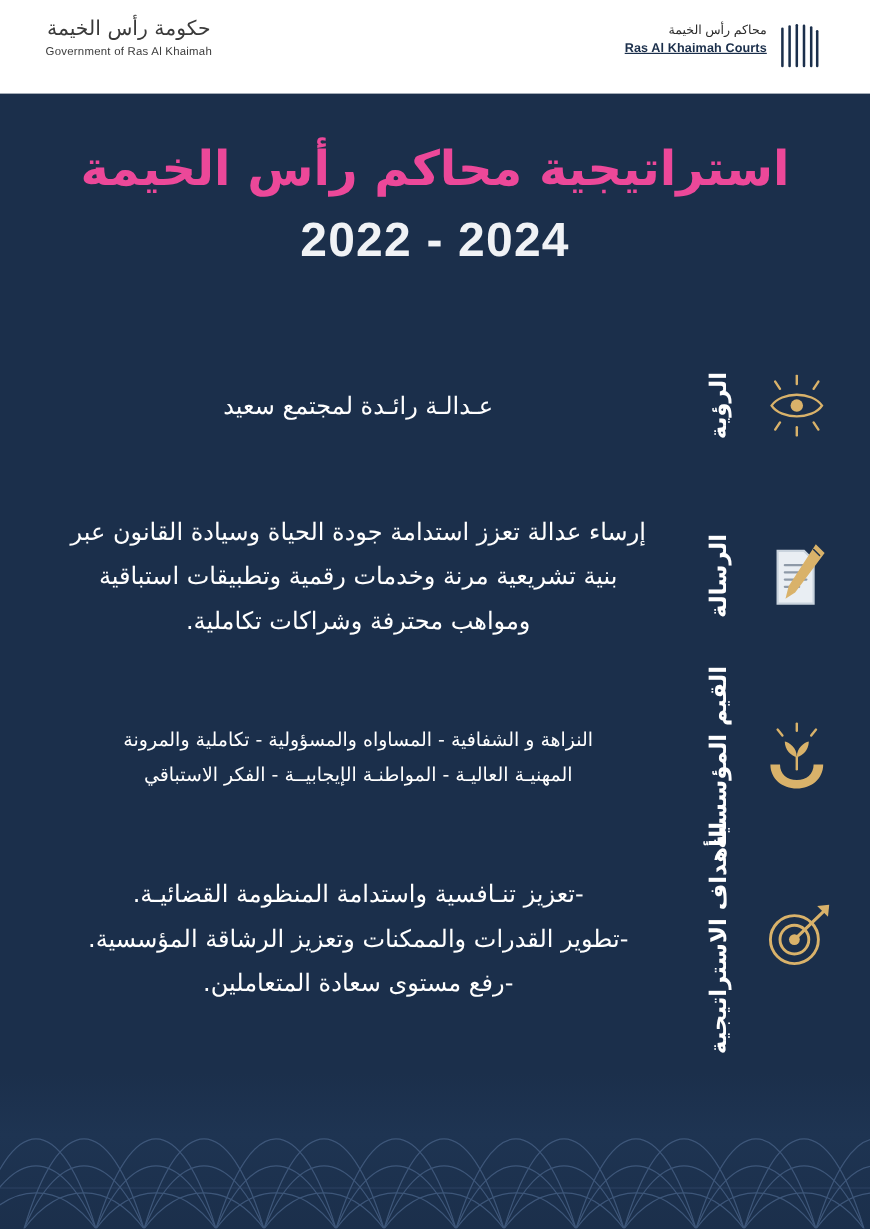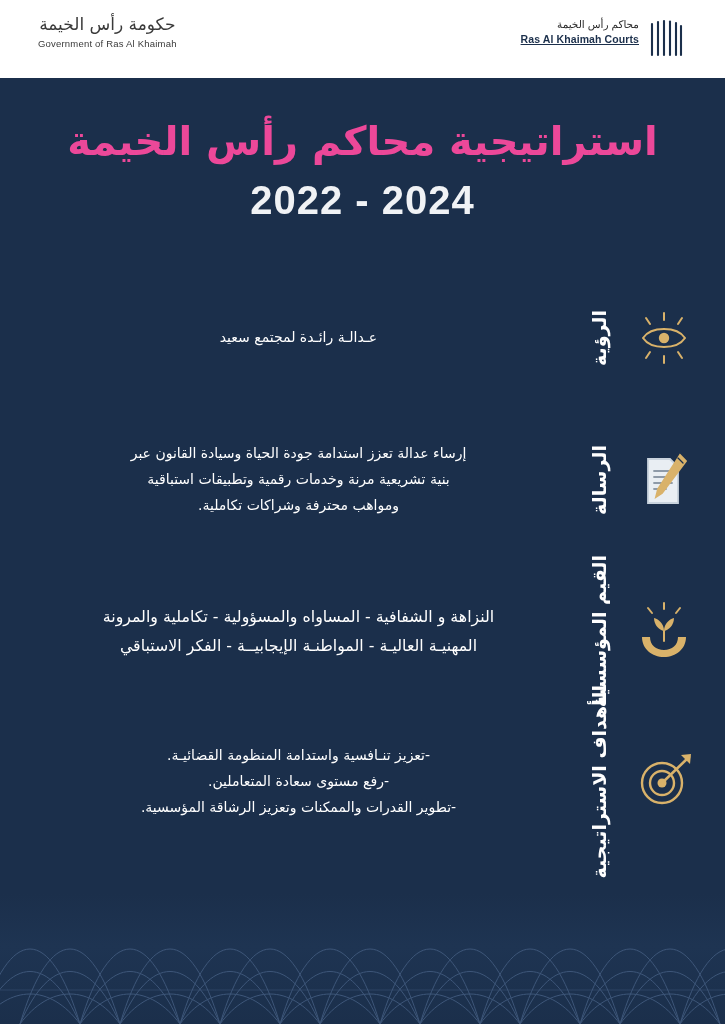--- a/index.html
+++ b/index.html
@@ -145,21 +145,21 @@
     letter-spacing: 1px;
   }
   .body-cell {
     flex: 1;
     display: flex;
     align-items: center;
   }
   .body-text {
     font-family: "DejaVu Sans", sans-serif;
     color: #ffffff;
-    font-size: 14px;
+    font-size: 20px;
     line-height: 1.85;
     text-align: center;
     width: 100%;
     direction: rtl;
     letter-spacing: .2px;
   }
   .body-text.small { font-size: 15.8px; }
   .body-text .ln { display: block; white-space: nowrap; }
 
   
@@ -307,22 +307,22 @@
           </g>
           <path d="M48 4 L58 3 L57 13 Z" fill="#d9b26a"></path>
         </svg>
       </div>
       <div class="label-cell">
         <div class="vlabel">الأهداف الاستراتيجية</div>
       </div>
       <div class="body-cell">
         <div class="body-text">
           <span class="ln">-تعزيز تنـافسية واستدامة المنظومة القضائيـة.</span>
+          <span class="ln">-تطوير القدرات والممكنات وتعزيز الرشاقة المؤسسية.</span>
           <span class="ln">-رفع مستوى سعادة المتعاملين.</span>
-          <span class="ln">-تطوير القدرات والممكنات وتعزيز الرشاقة المؤسسية.</span>
         </div>
       </div>
     </div>
 
   </div>
 
   <div class="bottom-pattern">
     <div class="band"></div>
     <svg width="725" height="130" viewBox="0 0 725 130" style="position:absolute;left:0;top:0;">
       <g stroke="#40597c" stroke-width="1" fill="none" opacity="0.95">

